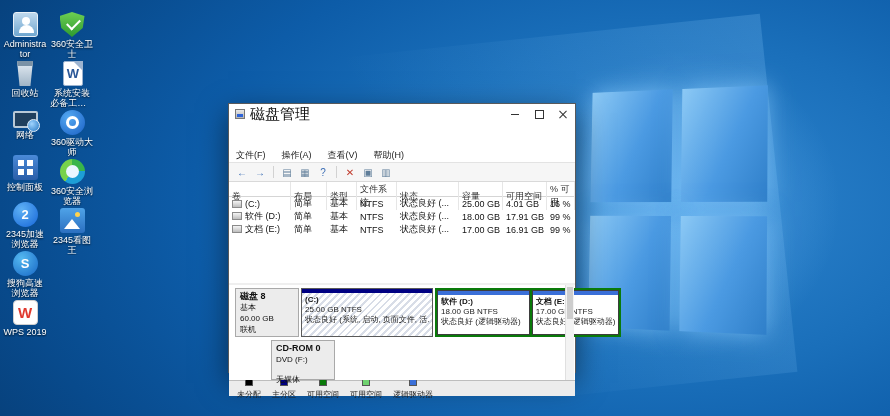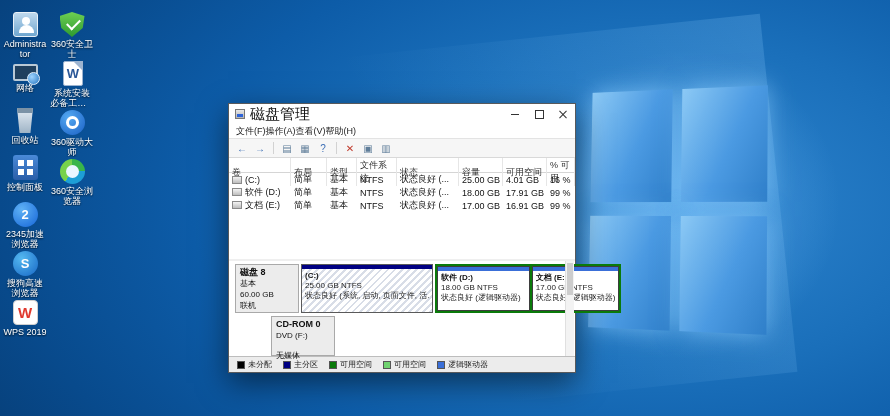--- a/index.html
+++ b/index.html
@@ -77,22 +77,22 @@
     display:flex; flex-direction:column; font-size:9px; color:#111; }
   .tbar { height:20px; flex:none; display:flex; align-items:center; padding-left:6px; background:#fff; }
   .tico { width:10px; height:10px; flex:none; margin-right:5px; background:linear-gradient(#e8e8e8,#b5b5b5); border:1px solid #777; position:relative; }
   .tico::after { content:""; position:absolute; left:1px; right:1px; bottom:1px; height:3px; background:#2e64d8; }
   .ttitle { flex:1; font-size:15px; }
   .wbtn { width:24px; height:20px; flex:none; display:flex; align-items:center; justify-content:center; position:relative; }
   .mini::after { content:""; width:8px; height:1px; background:#333; }
   .maxi::after { content:""; width:7px; height:7px; border:1px solid #333; }
   .clos::before, .clos::after { content:""; position:absolute; width:10px; height:1px; background:#333; }
   .clos::before { transform:rotate(45deg);} .clos::after { transform:rotate(-45deg);}
-  .menubar { height:15px; flex:none; display:flex; align-items:center; gap:0; padding:0 7px;
-    background:#fff; border-bottom:1px solid #e3e3e3; color:#222; }
+  .menubar { height:15px; flex:none; display:flex; align-items:center; gap:16px; padding:0 7px;
+    background:#fff; border-bottom:1px solid #e3e3e3; color:#222;margin-top:24px; }
   .menubar span { cursor:default; }
   .toolbar { height:19px; flex:none; display:flex; align-items:center; gap:2px; padding:0 5px;
     background:#f6f6f6; border-bottom:1px solid #d9d9d9; }
   .tbtn { width:16px; height:15px; display:flex; align-items:center; justify-content:center;
     font-size:10px; color:#3b6eb5; border-radius:2px; }
   .tbtn.red { color:#c0392b; }
   .tbtn.gray { color:#5f7d99; }
   .tsep { width:1px; height:12px; background:#d2d2d2; margin:0 3px; }
 
   .listpane { height:103px; flex:none; background:#fff; border-bottom:2px solid #efefef; overflow:hidden; }
@@ -118,21 +118,21 @@
   .part-c { width:41.5%; background:repeating-linear-gradient(135deg,#ffffff 0 3px,#d8dde7 3px 5px); }
   .ext { width:58.5%; background:#0a7a0a; padding:2px; display:flex; gap:2px; margin-left:2px; }
   .ext .part { border-color:#3d3d3d; }
   .part-d { width:51%; } .part-e { flex:1; }
   .pt1 { font-weight:bold; white-space:nowrap; overflow:hidden; }
   .pt2,.pt3 { white-space:nowrap; overflow:hidden; color:#222; }
   .cdrow { display:flex; height:40px;margin-left:36px; }
   .cdgap { height:9px; }
   .legend { height:16px; flex:none; background:#ececec; border-top:1px solid #bdbdbd;
     display:flex; align-items:center; gap:11px; padding:0 8px; font-size:8px; color:#222; }
-  .lgi { display:flex; align-items:center; gap:3px; }
+  .lgi { display:flex; align-items:center; gap:3px;flex-direction:column; }
   .sw { width:8px; height:8px; border:1px solid #555; flex:none; }
   .sw0{background:#000;} .sw1{background:#000082;} .sw2{background:#0a7a0a;} .sw3{background:#6fd26f;} .sw4{background:#3a6fd8;}
 </style>
 </head>
 <body>
 
 <div class="glow"></div>
 <div class="rays"></div>
 <div class="winlogo">
   <div class="pane tl"></div>
@@ -141,28 +141,28 @@
   <div class="pane br"></div>
 </div>
 
 <div class="icons">
   <div class="icol">
     <div class="dicon">
       <div class="ic ic-admin"></div>
       <div class="dlabel">Administrator</div>
     </div>
     <div class="dicon">
+      <div class="ic ic-bin"></div>
+      <div class="dlabel">回收站</div>
+    </div>
+    <div class="dicon">
       <div class="ic ic-net"></div>
       <div class="dlabel">网络</div>
     </div>
     <div class="dicon">
-      <div class="ic ic-bin"></div>
-      <div class="dlabel">回收站</div>
-    </div>
-    <div class="dicon">
       <div class="ic ic-cpl"></div>
       <div class="dlabel">控制面板</div>
     </div>
     <div class="dicon">
       <div class="ic ic-2345">
         <span class="glyph">2</span>
       </div>
       <div class="dlabel">2345加速浏览器</div>
     </div>
     <div class="dicon">
@@ -189,20 +189,24 @@
       </div>
       <div class="dlabel">系统安装必备工具.docx</div>
     </div>
     <div class="dicon">
       <div class="ic ic-drv"></div>
       <div class="dlabel">360驱动大师</div>
     </div>
     <div class="dicon">
       <div class="ic ic-gbr"></div>
       <div class="dlabel">360安全浏览器</div>
+    </div>
+    <div class="dicon">
+      <div class="ic ic-pic"></div>
+      <div class="dlabel">2345看图王</div>
     </div>
   </div>
 </div>
 
 <div class="win">
   <div class="tbar">
     <div class="tico"></div>
     <div class="ttitle">磁盘管理</div>
     <div class="wbtn mini"></div>
     <div class="wbtn maxi"></div>

